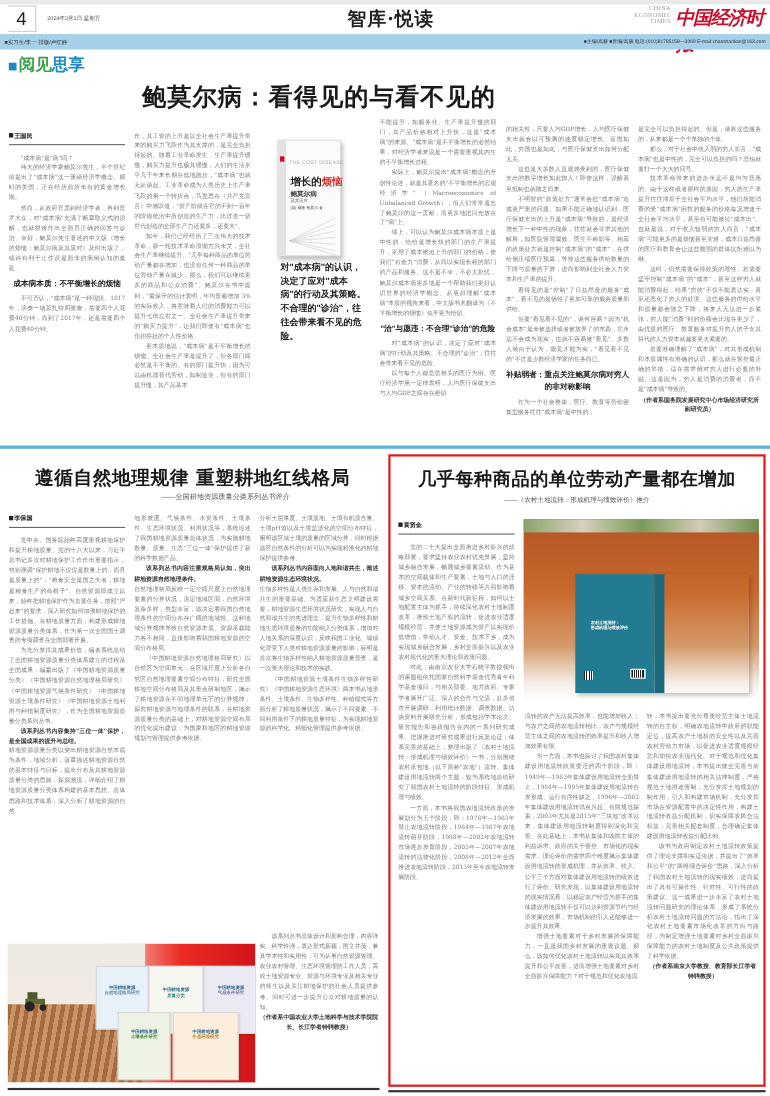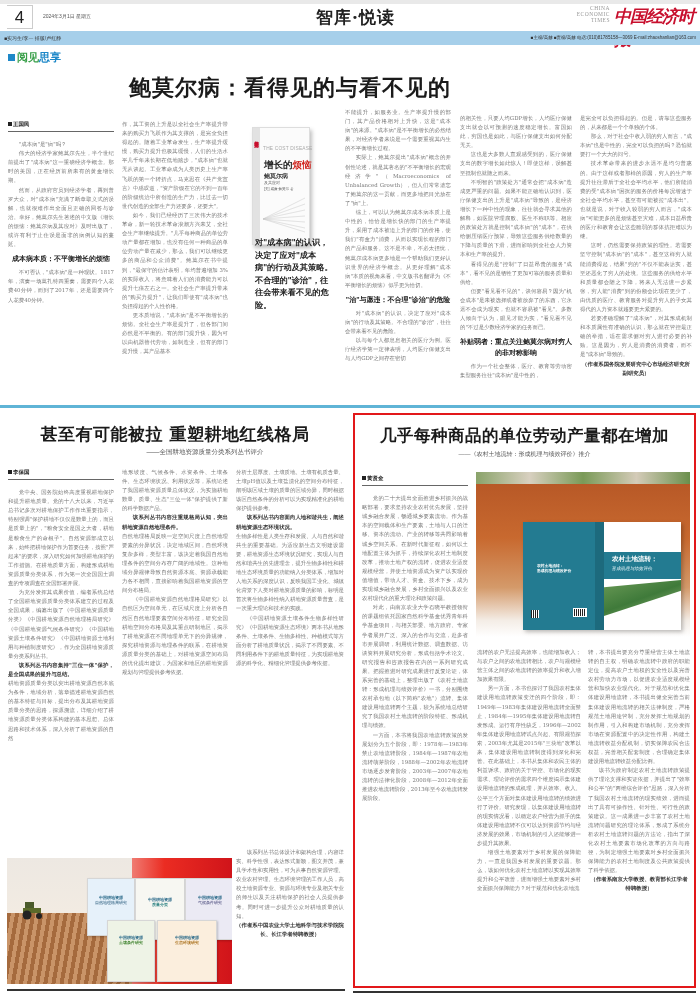--- a/index.html
+++ b/index.html
@@ -11,35 +11,35 @@
   .page-num-box { position: absolute; left: 7px; top: 5px; width: 26px; height: 24px; border: 1px solid #ccc; border-left: none; font-family: "Liberation Sans", sans-serif; font-size: 17px; text-align: center; line-height: 24px; color: #222; }
   .date-text { position: absolute; left: 43px; top: 13px; font-family: "Liberation Sans", sans-serif; font-size: 5px; color: #555; }
   .section-title { position: absolute; left: 316px; top: 6px; font-size: 17px; font-weight: bold; color: #222; letter-spacing: 1px; font-family: "DejaVu Serif", serif; }
   .brand-en { position: absolute; left: 570px; top: 5px; width: 40px; font-family: "Liberation Serif", serif; font-size: 5.5px; line-height: 6px; color: #999; text-align: right; letter-spacing: 0.5px; }
   .brand-cn { position: absolute; left: 614px; top: 5px; font-size: 17px; color: #c8102e; font-weight: bold; font-style: italic; letter-spacing: -1px; }
   .bluebar { position: absolute; left: 0; top: 31px; width: 700px; height: 14px; background: #a6cfea; }
   .bluebar .left { position: absolute; left: 4px; top: 4px; font-family: "Liberation Sans", sans-serif; font-size: 5px; color: #333; }
   .bluebar .right { position: absolute; right: 4px; top: 4px; font-family: "Liberation Sans", sans-serif; font-size: 4.5px; color: #333; }
 
   
-  .column-label { position: absolute; left: 8px; top: 50px; font-family: "Liberation Sans", sans-serif; font-size: 11px; font-weight: bold; color: #3aa04a; }
+  .column-label { position: absolute; left: 8px; top: 50px; font-family: "Liberation Sans", sans-serif; font-size: 15px; font-weight: bold; color: #3aa04a; }
   .column-label .sq { display: inline-block; width: 7px; height: 7px; background: #1e88c8; margin-right: 2px; vertical-align: -0px; }
   .column-label .part2 { color: #1e88c8; }
 
   
   .a1-title { position: absolute; left: 0; width: 580px; top: 73px; text-align: center; font-size: 22px; font-weight: bold; color: #1a1a1a; letter-spacing: 1px; }
   .byline { font-family: "Liberation Sans", sans-serif; font-size: 5.5px; font-weight: bold; color: #222; border-bottom: 1px solid #666; padding-bottom: 2px; }
   .byline .sq { display: inline-block; width: 4px; height: 4px; background: #222; margin-right: 1px; }
   .col { position: absolute; font-size: 5.4px; line-height: 9.1px; color: #777; text-align: justify; overflow: hidden; }
   .col p { text-indent: 2em; }
   .col .sub { text-indent: 0; font-family: "Liberation Sans", sans-serif; font-weight: bold; color: #222; font-size: 7px; line-height: 11px; margin: 4px 0; text-align: center; }
   .col .sub-inline { text-indent: 2em; font-weight: bold; color: #333; }
   .col .author { text-indent: 0; font-family: "Liberation Sans", sans-serif; font-weight: bold; color: #333; text-align: center; }
 
-  .book1 { position: absolute; left: 252px; top: 127px; width: 58px; height: 118px; background: linear-gradient(90deg, #e2e2e2 0 12%, #fbfbfb 12% 100%); box-shadow: 2px 3px 4px rgba(0,0,0,0.25); border: 1px solid #ddd; }
+  .book1 { position: absolute; left: 252px; top: 127px; width: 58px; height: 106px; background: linear-gradient(90deg, #e2e2e2 0 12%, #fbfbfb 12% 100%); box-shadow: 2px 3px 4px rgba(0,0,0,0.25); border: 1px solid #ddd; }
   .book1 .spine-red { position: absolute; left: 2px; top: 10px; width: 4px; height: 40px; color: #c8102e; font-size: 4px; line-height: 5px; writing-mode: vertical-rl; font-weight: bold; }
   .book1 .en { position: absolute; left: 10px; top: 18px; font-family: "Liberation Sans", sans-serif; font-size: 4.8px; color: #aaa; letter-spacing: 0.2px; white-space: nowrap; }
   .book1 .t1 { position: absolute; left: 11px; top: 31px; font-family: "Liberation Sans", sans-serif; font-size: 9.5px; font-weight: bold; color: #222; white-space: nowrap; }
   .book1 .t1 .red { color: #d0231d; }
   .book1 .t2 { position: absolute; left: 11px; top: 44px; font-family: "Liberation Sans", sans-serif; font-size: 6px; font-weight: bold; color: #333; }
   .book1 .t3 { position: absolute; left: 11px; top: 52px; font-family: "Liberation Sans", sans-serif; font-size: 4px; color: #666; }
   .book1 .au { position: absolute; left: 11px; top: 59px; font-family: "Liberation Sans", sans-serif; font-size: 3.5px; color: #555; }
   .book1 svg { position: absolute; left: 10px; top: 66px; }
 
   .quote1 { position: absolute; left: 255px; top: 237px; width: 78px; font-family: "Liberation Sans", sans-serif; font-size: 8.2px; line-height: 12.6px; color: #222; font-weight: bold; }
@@ -156,21 +156,21 @@
   <p style="text-indent:0">是完全可以负担得起的。但是，请靠这些服务的，从来都是一个个单独的个体。</p>
   <p>那么，对于社会中收入弱的穷人而言，"成本病"也是中性的，完全可以负担的吗？恐怕就要打一个大大的问号。</p>
   <p>技术革命带来的进步永远不是均匀普惠的。由于这样或者那样的原因，穷人的生产率提升往往滞后于全社会平均水平，他们所能消费的受"成本病"困扰的服务的价格每况增速于全社会平均水平，甚至有可能被拉"成本出"。也就是说，对于收入较弱的穷人而言，"成本病"可能更多的是烦恼甚至灾难，成本日益昂贵的医疗和教育会让这些脆弱的群体抗拒难以为继。</p>
   <p>这时，仍然需要保持政策的理性。若需要坚守控制"成本病"的"成本"，甚至这样穷人就能消费得起，结果"穷的"不仅不能表达实，甚至还恶化了穷人的处境。这些服务的供给水平和质量都会随之下降，将来人无法进一步紧张，穷人能"消费"到的份额会比现在更少了，由优质的医疗、教育服务对提升穷人的子女其得代的人力资本就越要更大紧要的。</p>
   <p>若要准确理解了"成本病"，对其形成机制和本质属性有准确的认识，那么就在管控最正确的举措，话在需求侧对穷人进行必要的补贴。这是因为，穷人是消费的消费者，而不是"成本病"导致的。</p>
   <p class="author">（作者系国务院发展研究中心市场经济研究所副研究员）</p>
 </div>
 
 <div class="divider-blue"></div>
 
-<div class="a2-title">甚至有可能被拉  重塑耕地红线格局</div>
+<div class="a2-title">遵循自然地理规律  重塑耕地红线格局</div>
 <div class="a2-sub">——全国耕地资源质量分类系列丛书评介</div>
 
 <div class="col" style="left:8px; top:468px; width:106px; height:390px;">
   <div class="byline"><span class="sq"></span><span>李保国</span></div>
   <div style="height:8px"></div>
   <p>党中央、国务院始终高度重视耕地保护和提升耕地质量。党的十八大以来，习近平总书记多次对耕地保护工作作出重要指示，特别强调"保护耕地不仅仅是数量上的，而且是质量上的"，"粮食安全是国之大者，耕地是粮食生产的命根子"。自然资源部成立以来，始终把耕地保护作为首要任务，按照"严起来"的要求，深入研究如何加强耕地保护的工作措施。在耕地质量方面，构建形成耕地资源质量分类体系，作为第一次全国国土调查的专项调查在全国部署开展。</p>
   <p>为充分发挥其成果价值，编者系统总结了全国耕地资源质量分类体系建立的过程及全国成果，编纂出版了《中国耕地资源质量分类》《中国耕地资源自然地理格局研究》《中国耕地资源气候条件研究》《中国耕地资源土壤条件研究》《中国耕地资源土地利用与种植制度研究》，作为全国耕地资源质量分类系列丛书。</p>
   <p class="sub-inline">该系列丛书内容集持"三位一体"保护，是全国成果的提升与总结。</p>
   <p style="text-indent:0">耕地资源质量分类以突出耕地资源自然本底为条件，地域分析，落章描述耕地资源自然的基本特征与目标，提出分布及其耕地资源质量分类的思路，探源溯流，详细介绍了耕地资源质量分类体系构建的基本思想、总体思路和技术体系，深入分析了耕地资源的自然</p>
 </div>
@@ -242,26 +242,20 @@
   <div class="trees"></div>
 </div>
 <div class="book3">
   <div class="back">
     <div class="bt" style="white-space:pre-line">农村土地流转：
 形成机理与绩效评价</div>
     <div class="qr"></div>
     <div class="bar"></div>
   </div>
   <div class="spine"></div>
-  <div class="front">
-    <div class="band"></div>
-    <div class="ttl">农村土地流转：</div>
-    <div class="sttl">形成机理与绩效评价</div>
-    <div class="photo"></div>
-  </div>
 </div>
 
 <div class="col" style="left:477px; top:648px; width:104px; height:332px;">
   <p style="text-indent:0">流转的农户无法提高效率，也能增加收入；与农户之间的农地流转相比，农户与规模经营主体之间的农地流转的效率提升和收入增加效果有限。</p>
   <p>另一方面，本书也探讨了我国农村集体建设用地流转政策变迁的四个阶段，即：1949年—1983年集体建设用地流转全面禁止，1984年—1995年集体建设用地流转自发形成、运行有序性缺乏，1996年—2002年集体建设用地流转试点兴起、有限规范探索，2003年尤其是2015年"三块地"改革以来，集体建设用地流转制度得到深化和完善。在此基础上，本书从集体和农民主体的利益诉求、政府的关于管控、市场化的现实需求、理论评价的需求四个维度揭示集体建设用地流转的形成机理，并从效率、收入、公平三个方面对集体建设用地流转的绩效进行了评价。研究发现，以集体建设用地流转的现实情况看，以稳定农户经营为抓手的集体建设用地流转不仅可以达到资源节约与经济发展的效果，市场机制的引入还能够进一步提升其效果。</p>
   <p>增强土地要素对于乡村发展的保障能力，一直是我国乡村发展的重要议题。那么，该如何优化农村土地流转以实现其效率提升和公平改善，进而增强土地要素对乡村全面振兴保障能力？对于规范和优化农地流</p>
 </div>
 
 <div class="col" style="left:588px; top:648px; width:102px; height:332px;">
   <p style="text-indent:0">转，本书提出要充分尊重经营主体土地流转的自主权，明确农地流转中政府的职能定位，提高农户土地权的安全性以及完善农村劳动力市场，以促进农业适度规模经营和加快农业现代化。对于规范和优化集体建设用地流转，本书提出健全完善当前集体建设用地流转的相关法律制度，严格规范土地用途管制，充分发挥土地规划的制作用，引入和构建市场机制，充分发挥市场在资源配置中的决定性作用，构建土地流转收益分配机制，切实保障农民合法权益，完善相关配套制度，合理确定集体建设用地流转收益分配比例。</p>

